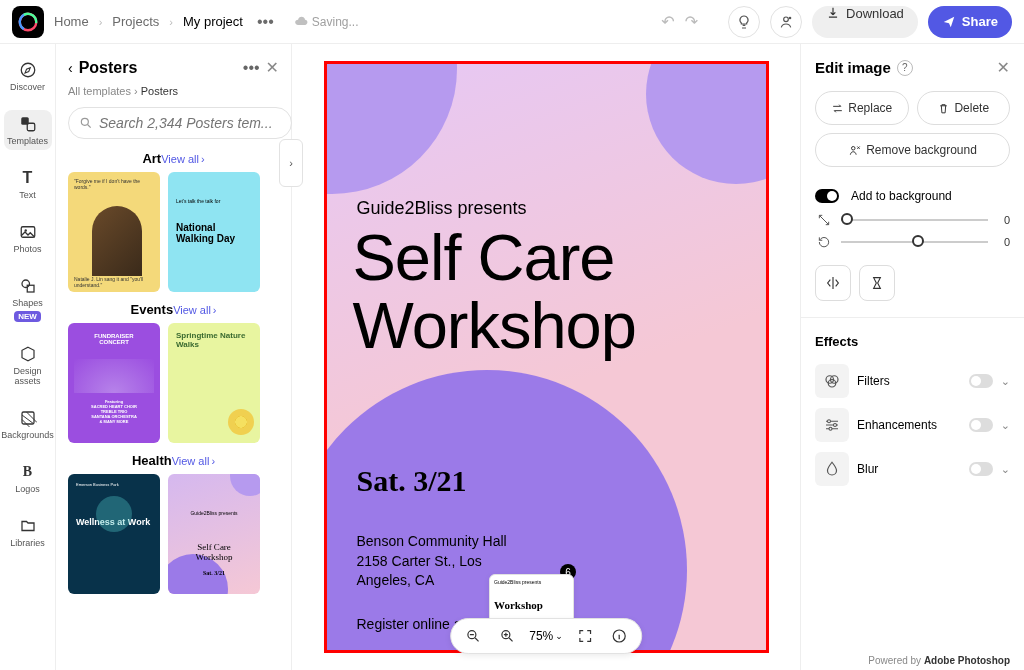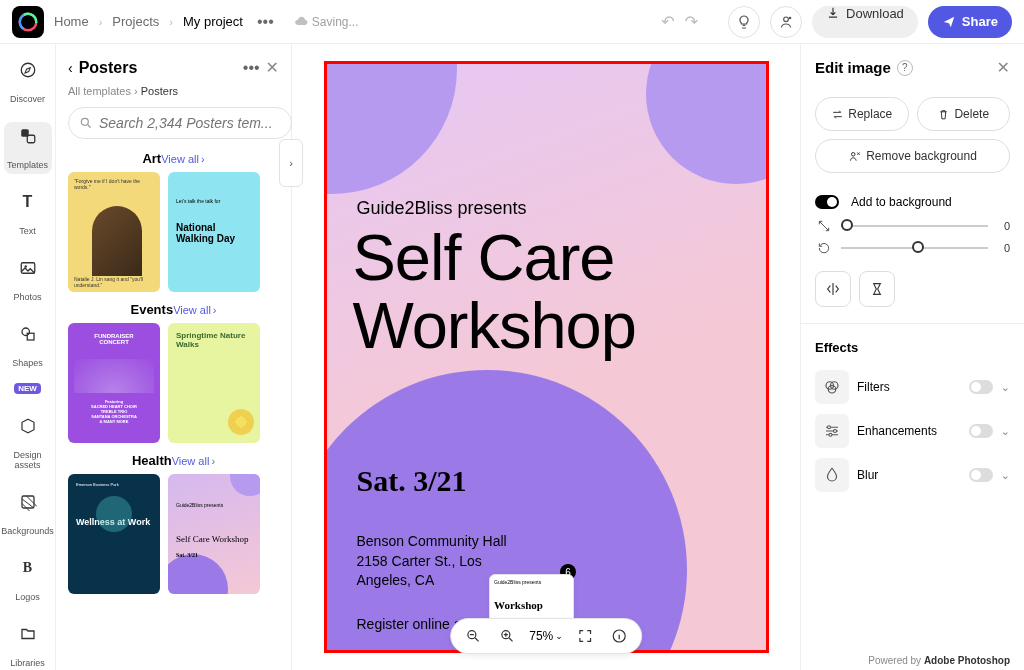--- a/index.html
+++ b/index.html
@@ -14,21 +14,21 @@
 .saving { color: #a0a0a0; font-size: 12px; display: flex; align-items: center; gap: 4px; margin-left: 6px; }
 .saving svg { width: 14px; height: 14px; }
 .spacer { flex: 1; }
 .undoicons { display: flex; gap: 10px; color: #bbb; margin-right: 20px; }
 .undoicons span { cursor: pointer; }
 .circlebtn { width: 32px; height: 32px; border-radius: 50%; border: 1px solid #e2e2e2; display: flex; align-items: center; justify-content: center; cursor: pointer; font-size: 15px; color: #555; }
 .pillbtn { height: 32px; border-radius: 16px; background: #efefef; display: flex; align-items: flex-start; padding: 0 14px; gap: 6px; cursor: pointer; font-size: 13px; font-weight: 500; color: #333; }
 .sharebtn { height: 32px; border-radius: 16px; background: #5258e4; color: #fff; display: flex; align-items: center; padding: 15px 14px; gap: 6px; cursor: pointer; font-size: 13px; font-weight: 700; }
 .main { flex: 1; display: flex; overflow: hidden; }
 .rail { width: 56px; border-right: 1px solid #eee; display: flex; flex-direction: column; align-items: center; gap: 14px; padding-top: 12px; }
-.railitem { display: flex; flex-direction: column; align-items: center; gap: 14px; cursor: pointer; width: 48px; padding: 4px 0; }
+.railitem { display: flex; flex-direction: column; align-items: center; gap: 2px; cursor: pointer; width: 48px; padding: 4px 0; }
 .railitem.selected { background: #efefef; border-radius: 8px; }
 .railitem .ic { width: 20px; height: 20px; display: flex; align-items: center; justify-content: center; color: #333; }
 .railitem .lbl { font-size: 9px; color: #555; text-align: center; }
 .newbadge { background: #6d5ae0; color: #fff; font-size: 8px; border-radius: 4px; padding: 1px 4px; margin-top: 1px; font-weight: 600; }
 .panel { width: 236px; border-right: 1px solid #eee; padding: 14px 12px 0 12px; display: flex; flex-direction: column; position: relative; }
 .panel-header { display: flex; align-items: center; gap: 6px; margin-bottom: 8px; }
 .panel-header .back { font-size: 14px; cursor: pointer; }
 .panel-header h2 { font-size: 16px; font-weight: 700; }
 .panel-header .pdots { margin-left: auto; cursor: pointer; color: #666; }
 .panel-header .close { cursor: pointer; color: #888; font-size: 16px; }
@@ -54,21 +54,21 @@
 .poster-title { position: absolute; top: 160px; left: 26px; font-size: 65px; line-height: 1.05; font-family: Georgia, 'Times New Roman', serif; color: #000; letter-spacing: -1px; }
 .poster-date { position: absolute; top: 400px; left: 30px; font-size: 30px; font-family: Georgia, serif; font-weight: 600; }
 .poster-venue { position: absolute; top: 468px; left: 30px; font-size: 14px; line-height: 1.4; }
 .poster-register { position: absolute; bottom: 18px; left: 30px; font-size: 14px; }
 .pagecard { position: absolute; bottom: 42px; right: 226px; width: 85px; height: 54px; background: #fff; border: 1px solid #e2e2e2; border-radius: 6px; box-shadow: 0 2px 6px rgba(0,0,0,0.08); font-size: 6px; padding: 4px; overflow: hidden; }
 .pagebadge { position: absolute; bottom: 90px; right: 224px; width: 16px; height: 16px; border-radius: 50%; background: #000; color: #fff; font-size: 10px; display: flex; align-items: center; justify-content: center; }
 .zoombar { position: absolute; bottom: 16px; left: 50%; transform: translateX(-50%); height: 36px; background: #fff; border: 1px solid #e2e2e2; border-radius: 18px; display: flex; align-items: center; padding: 0 10px; gap: 10px; box-shadow: 0 2px 6px rgba(0,0,0,0.08); }
 .zoombar button { width: 24px; height: 24px; border: none; background: none; cursor: pointer; display: flex; align-items: center; justify-content: center; color: #333; }
 .zoombar .pct { font-size: 12px; display: flex; align-items: center; gap: 2px; }
 .rightpanel { width: 224px; border-left: 1px solid #eee; padding: 14px 14px 6px 14px; display: flex; flex-direction: column; overflow: hidden; position: relative; }
-.rp-head { display: flex; align-items: center; gap: 6px; margin-bottom: 20px; }
+.rp-head { display: flex; align-items: center; gap: 6px; margin-bottom: 14px; }
 .rp-head h3 { font-size: 15px; font-weight: 700; }
 .rp-head .help { width: 16px; height: 16px; border: 1px solid #bbb; border-radius: 50%; font-size: 10px; display: flex; align-items: center; justify-content: center; color: #666; cursor: pointer; }
 .rp-head .close { margin-left: auto; cursor: pointer; color: #888; font-size: 16px; }
 .rp-btns { display: flex; gap: 8px; margin-bottom: 8px; }
 .rp-btn { flex: 1; height: 34px; border: 1px solid #ddd; border-radius: 17px; background: #fff; font-size: 12px; display: flex; align-items: center; justify-content: center; gap: 4px; cursor: pointer; color: #333; }
 .rp-btn-full { width: 100%; }
 .toggle-row { display: flex; align-items: center; gap: 12px; font-size: 12px; margin: 14px 0 10px 0; }
 .toggle { width: 24px; height: 14px; background: #000; border-radius: 7px; position: relative; cursor: pointer; }
 .toggle::after { content: ''; position: absolute; width: 10px; height: 10px; background: #fff; border-radius: 50%; top: 2px; right: 2px; }
 .slider-row { display: flex; align-items: center; gap: 8px; margin-bottom: 8px; }
@@ -92,21 +92,21 @@
 .t-art1 { background: #f4d97a; font-size:5px; color:#333; padding:6px;}
 .t-art1 .circ { position:absolute; bottom:16px; left:24px; width:50px; height:70px; border-radius:26px 26px 0 0; background:linear-gradient(135deg,#6a4a2a,#3a2a1a);}
 .t-art2 { background: #8fe4f2; font-size:5px; padding:8px;}
 .t-art2 .t { font-size:10px; font-weight:700; margin-top:18px;}
 .t-ev1 { background:#9b4ee0; color:#fff; font-size:6px; text-align:center; padding:6px; font-weight:700;}
 .t-ev1 .dome{height:34px;margin-top:14px;opacity:0.6;background:radial-gradient(ellipse at center bottom,#c9a6f0,#9b4ee0);}
 .t-ev2 { background:#e8f5a0; font-size:6px; padding:8px; color:#3a6a30;}
 .t-ev2 .t { font-size:8px; font-weight:700;}
 .t-he1 { background:#08324a; color:#fff; font-size:6px; padding:8px;}
 .t-he1 .t { font-size:9px; font-weight:700; margin-top:30px;}
-.t-he2 { background:linear-gradient(160deg,#d5b8ef,#f5c8d5); font-size:6px; padding:8px; color:#000;}
+.t-he2 { background:linear-gradient(160deg,#d5b8ef,#f5c8d5); font-size:6px; padding:16px; color:#000;text-align:center;}
 .t-he2 .t { font-size:9px; font-family:Georgia,serif; margin-top:26px;}
 .t-he2 .c1{position:absolute;width:40px;height:40px;border-radius:50%;background:#b69aef;top:-18px;right:-10px;}
 .t-he2 .c2{position:absolute;width:70px;height:70px;border-radius:50%;background:#9b7ae8;bottom:-30px;left:-10px;}
 .hand{position:absolute;top:22px;left:28px;width:36px;height:36px;}
 .hand::before{content:'';position:absolute;width:36px;height:36px;border-radius:50%;background:rgba(80,200,200,0.35);}
 .flower{position:absolute;bottom:8px;right:6px;width:26px;height:26px;border-radius:50%;background:radial-gradient(circle,#f5e060 30%,#e8c030 32%,transparent 34%),#f0d050;}
 </style>
 </head>
 <body>
 

